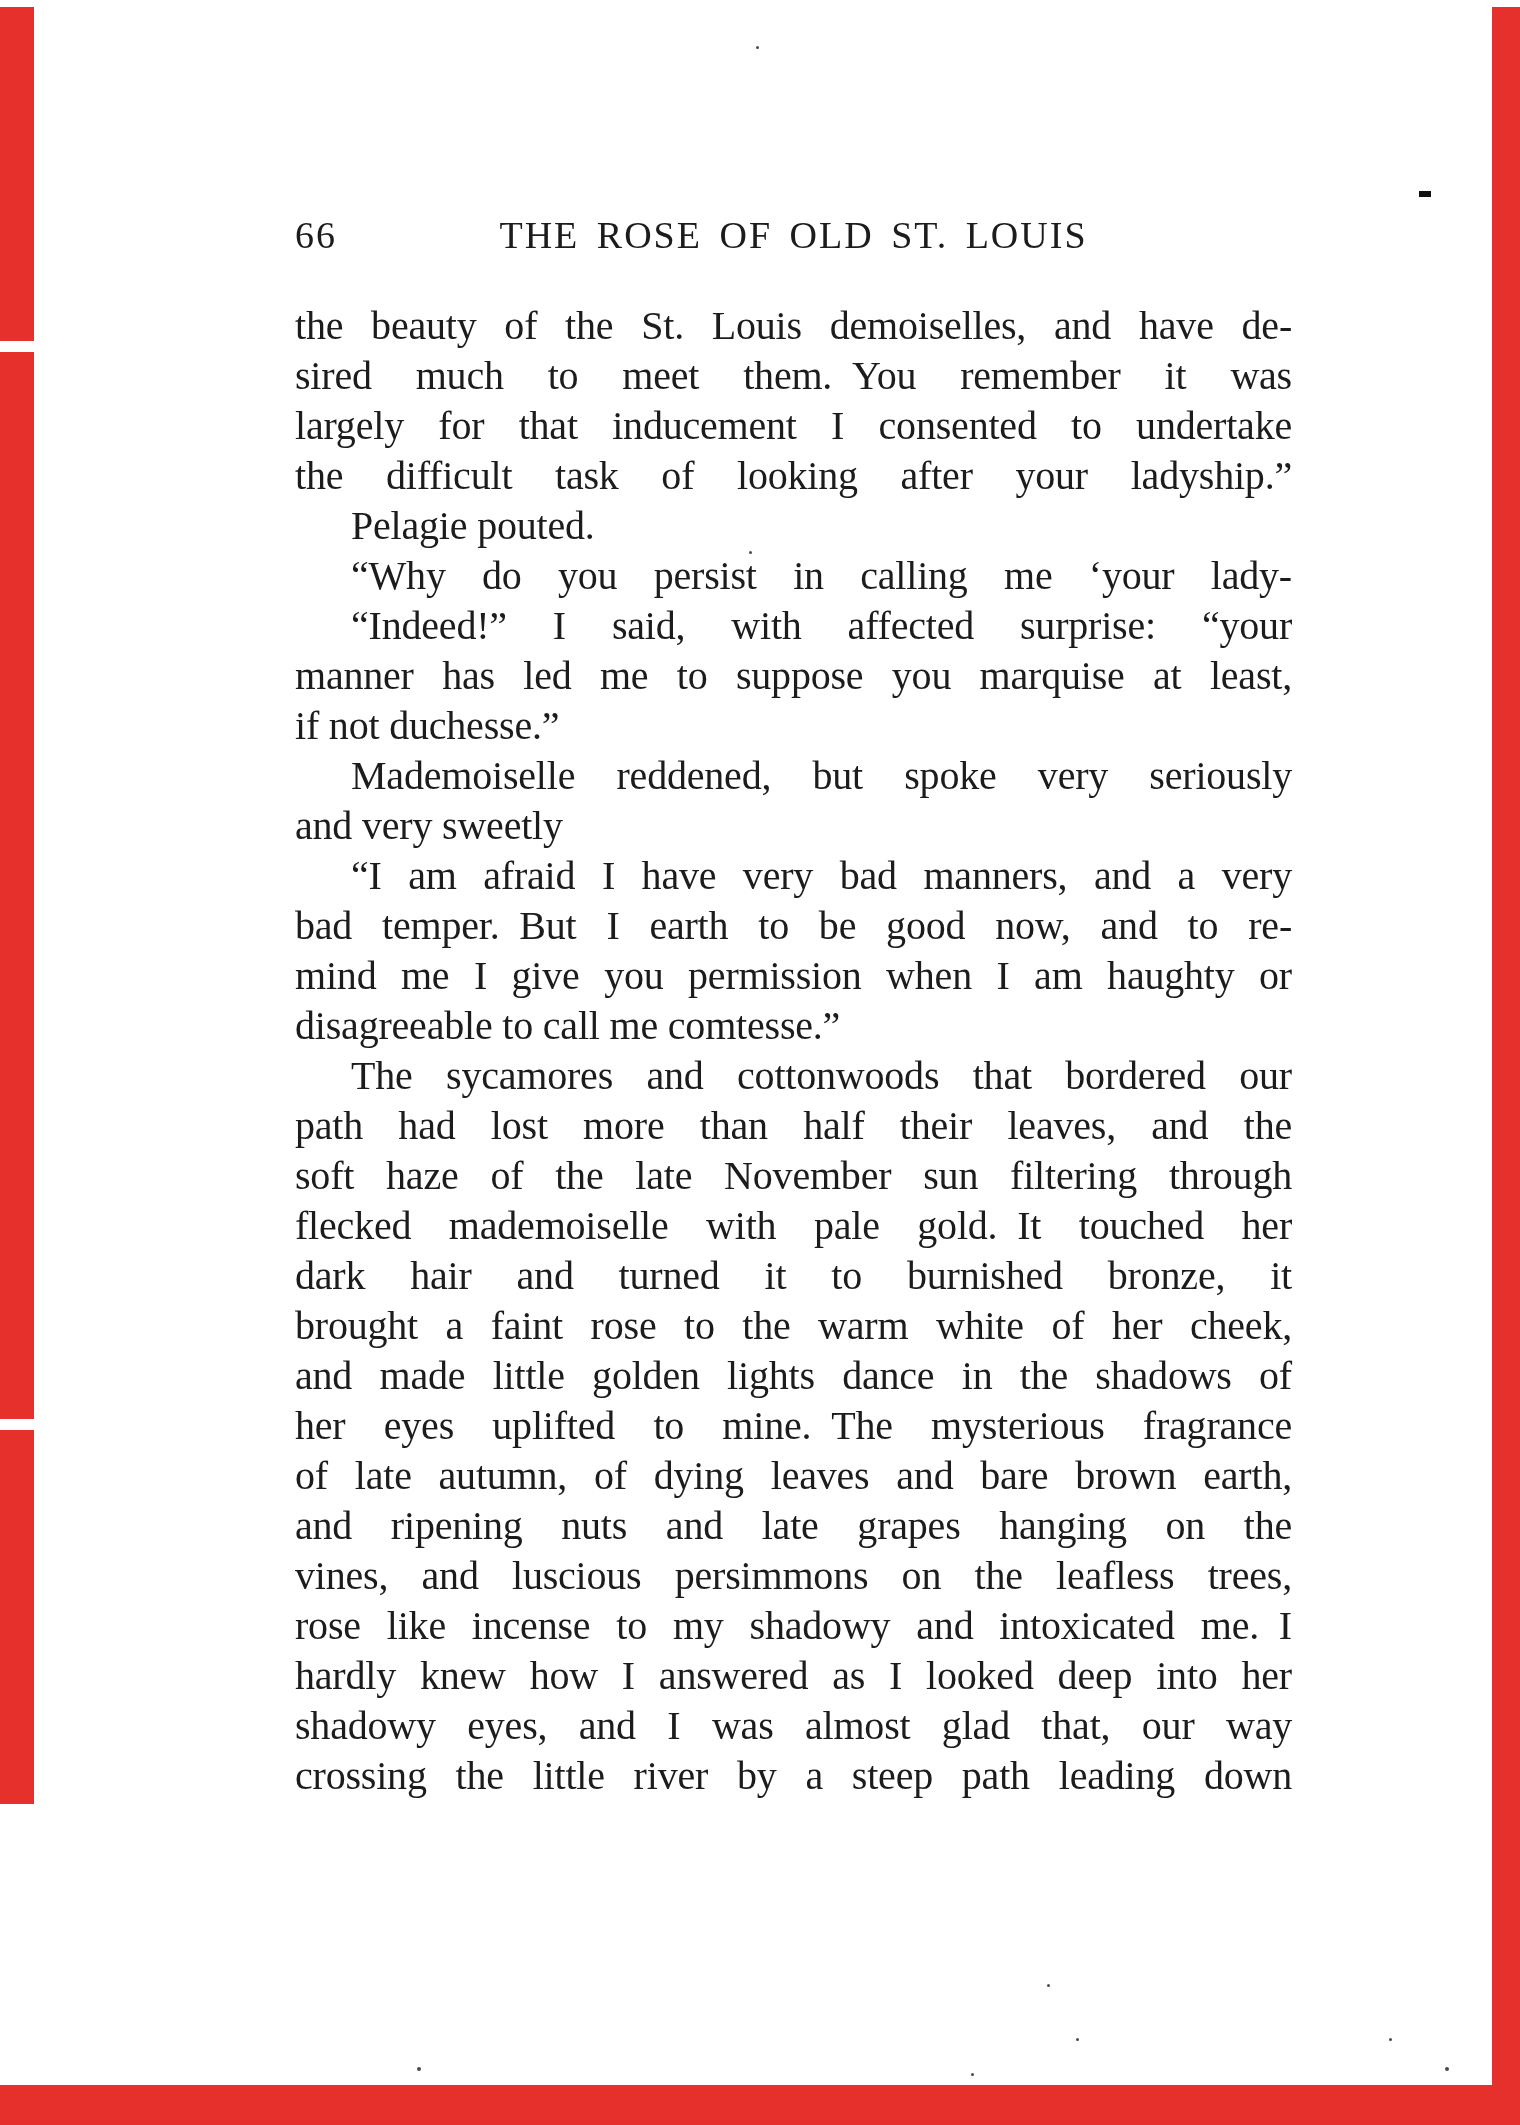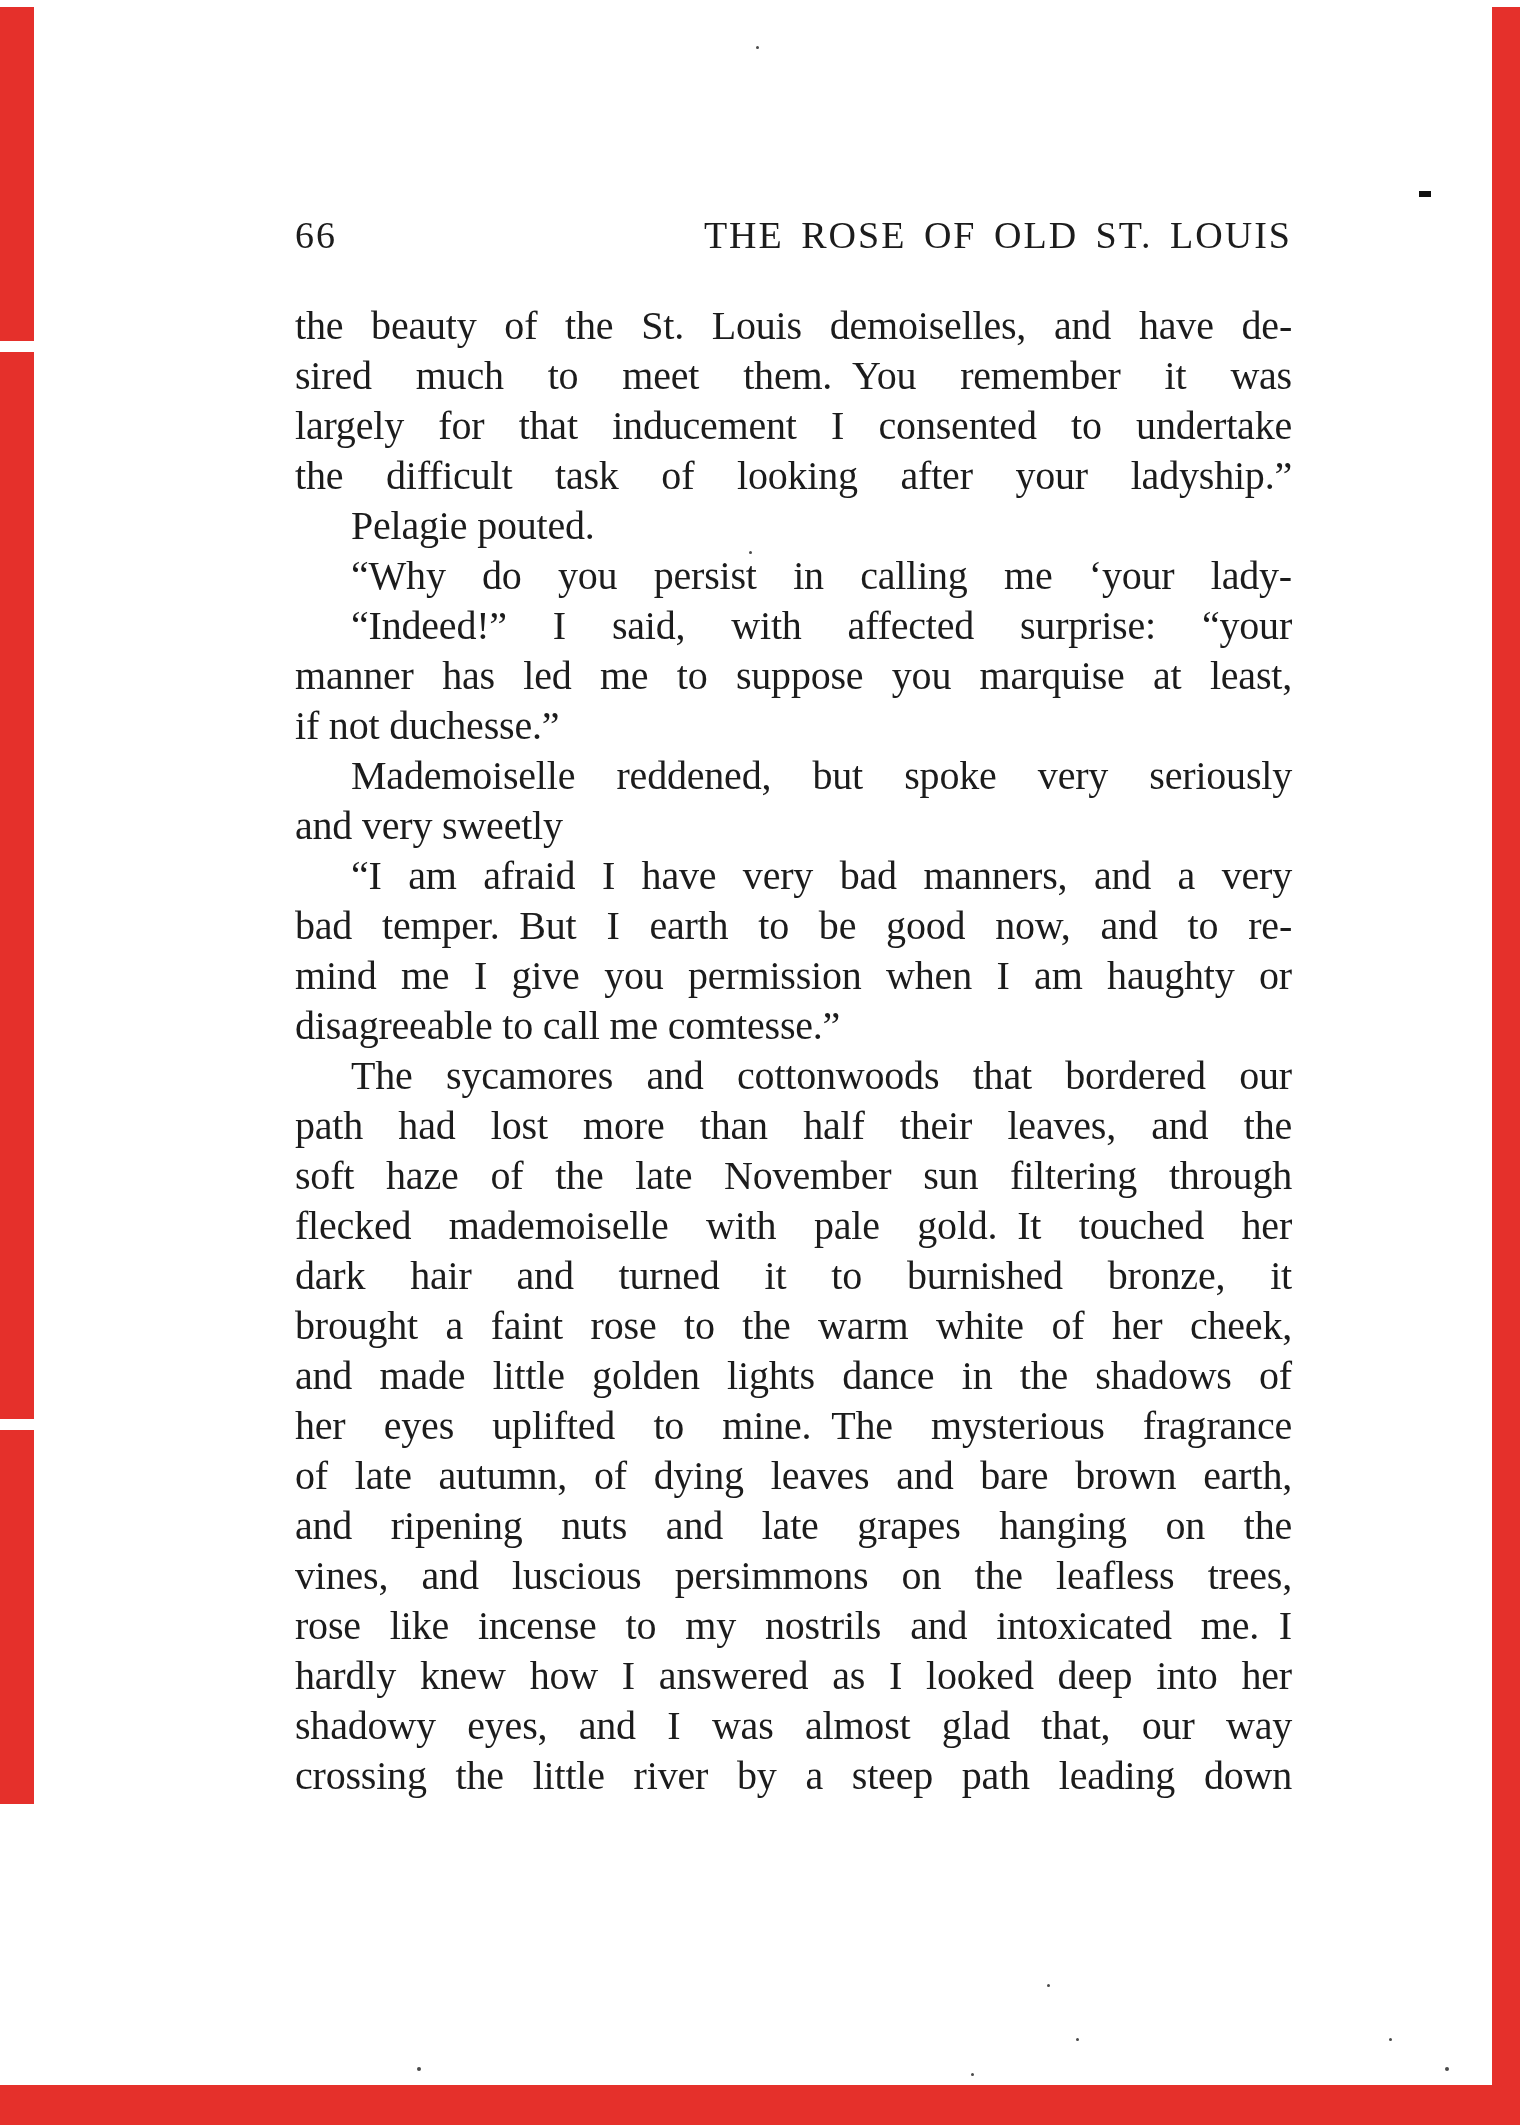--- a/index.html
+++ b/index.html
@@ -45,21 +45,21 @@
     font-size: 38px;
   }
   #page-number {
     position: absolute;
     left: 0;
     top: 0;
     letter-spacing: 2px;
   }
   #header-title {
     display: block;
-    text-align: right;
+    text-align: center;
     letter-spacing: 2px;
     word-spacing: 6px;
   }
 
   
   #body-text {
     position: absolute;
     left: 295px;
     top: 294px;
     width: 997px;
@@ -136,21 +136,21 @@
       <div class="text-line justify">path had lost more than half their leaves, and the</div>
       <div class="text-line justify">soft haze of the late November sun filtering through</div>
       <div class="text-line justify">flecked mademoiselle with pale gold. It touched her</div>
       <div class="text-line justify">dark hair and turned it to burnished bronze, it</div>
       <div class="text-line justify">brought a faint rose to the warm white of her cheek,</div>
       <div class="text-line justify">and made little golden lights dance in the shadows of</div>
       <div class="text-line justify">her eyes uplifted to mine. The mysterious fragrance</div>
       <div class="text-line justify">of late autumn, of dying leaves and bare brown earth,</div>
       <div class="text-line justify">and ripening nuts and late grapes hanging on the</div>
       <div class="text-line justify">vines, and luscious persimmons on the leafless trees,</div>
-      <div class="text-line justify">rose like incense to my nostrils and intoxicated me. I</div>
+      <div class="text-line justify">rose like incense to my shadowy and intoxicated me. I</div>
       <div class="text-line justify">hardly knew how I answered as I looked deep into her</div>
       <div class="text-line justify">shadowy eyes, and I was almost glad that, our way</div>
       <div class="text-line justify">crossing the little river by a steep path leading down</div>
     </div>
 
   <div class="speck dash" style="left:1419px; top:184px; width:12px; height:6px;"></div>
   <div class="speck" style="left:756px; top:39px;  width:3px; height:3px;"></div>
   <div class="speck" style="left:749px; top:544px; width:3px; height:3px;"></div>
   <div class="speck" style="left:1047px; top:1977px; width:3px; height:3px;"></div>
   <div class="speck" style="left:1076px; top:2031px; width:3px; height:3px;"></div>

